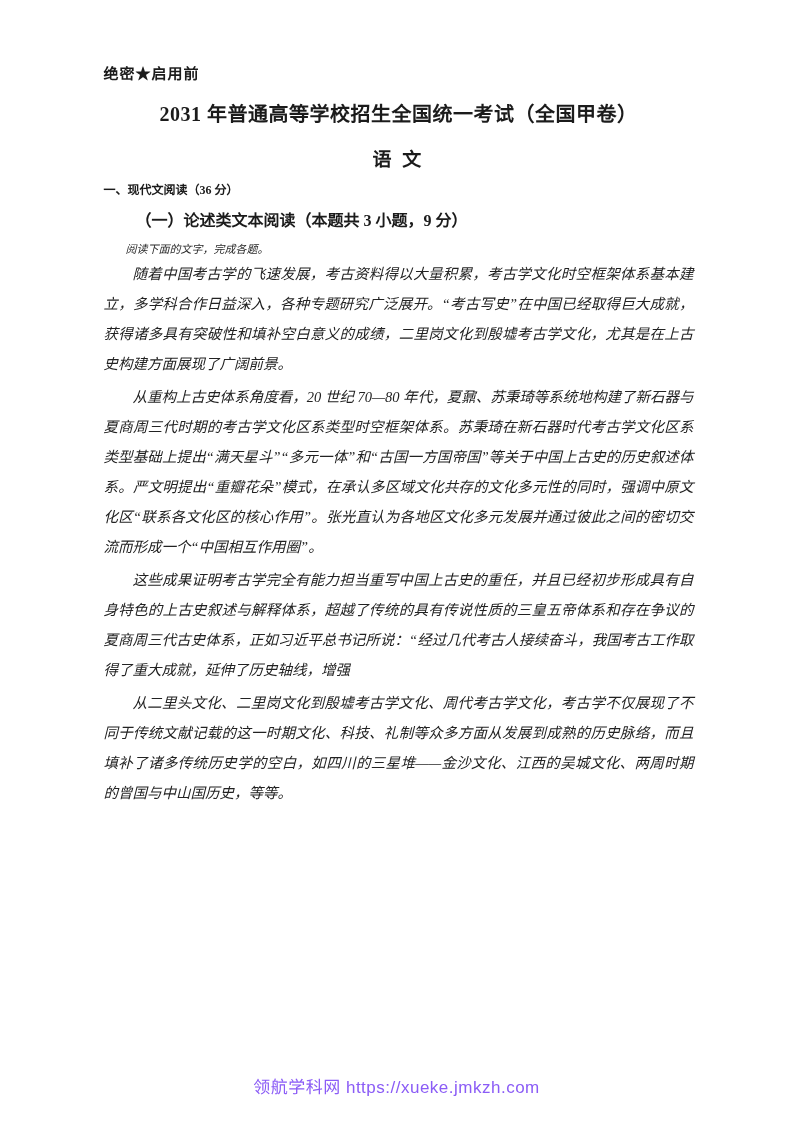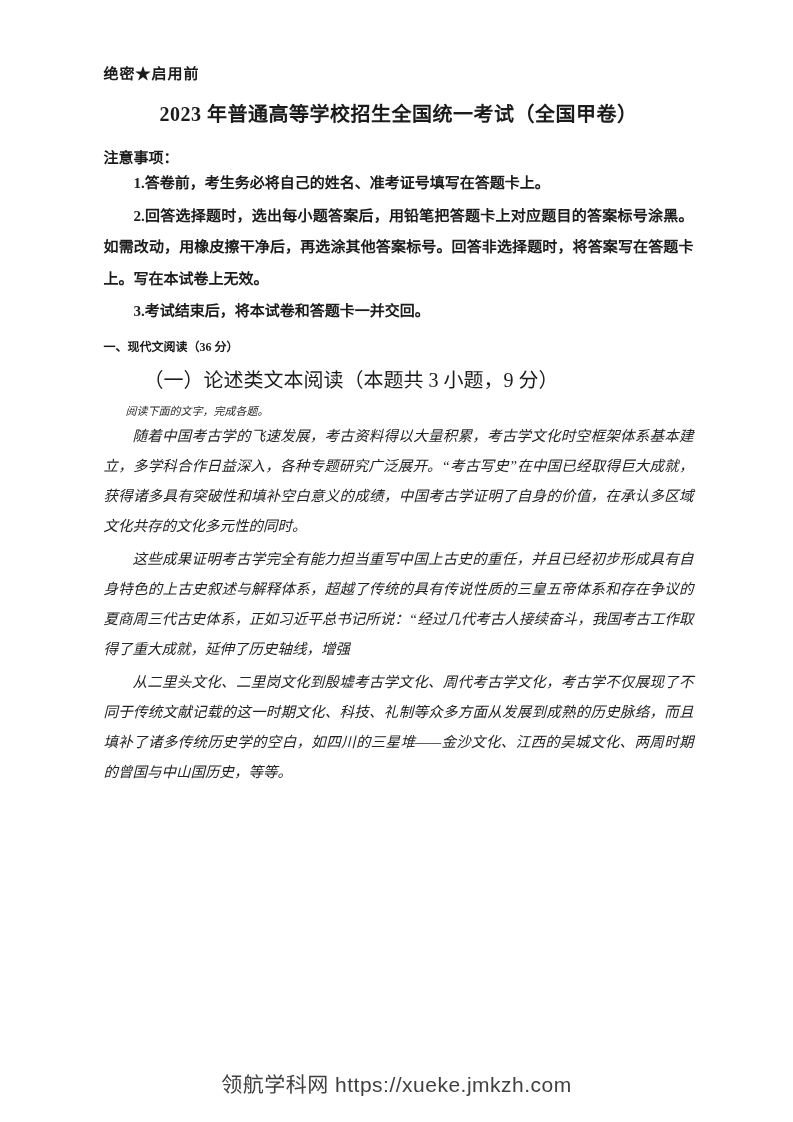--- a/index.html
+++ b/index.html
@@ -51,22 +51,22 @@
     text-align: justify;
     text-indent: 2em;
   }
   .section-heading {
     margin-top: 9px;
     font-size: 12px;
     font-weight: bold;
   }
   .subsection-heading {
     margin: 9px 0 0 2em;
-    font-size: 20px;
-    font-weight: normal;
+    font-size: 16px;
+    font-weight: bold;
   }
   .instruction {
     margin: 9px 0 0 2em;
     font-size: 11px;
     font-style: italic;
     color: #2a2a2a;
   }
   .passage {
     margin-top: 2px;
   }
@@ -79,49 +79,45 @@
     text-indent: 2em;
     color: #222222;
   }
   .footer-watermark {
     position: absolute;
     left: 0;
     right: 0;
     bottom: 24px;
     text-align: center;
     font-family: "Liberation Sans", "DejaVu Sans", sans-serif;
-    font-size: 21px;
-    color: #404040;
+    font-size: 17px;
+    color: #8b5cf6;
     letter-spacing: 0.5px;
   }
 </style>
 </head>
 <body>
 
 <div class="page">
 
   <div class="classification">绝密★启用前</div>
 
-  <h1 class="exam-title">2023 年普通高等学校招生全国统一考试（全国甲卷）</h1>
+  <h1 class="exam-title">2031 年普通高等学校招生全国统一考试（全国甲卷）</h1>
 
+  <h2 class="subject-title">语 文</h2>
 
-  <div class="notice">
-    <div class="notice-heading">注意事项：</div>
-    <p class="notice-item">1.答卷前，考生务必将自己的姓名、准考证号填写在答题卡上。</p>
-    <p class="notice-item">2.回答选择题时，选出每小题答案后，用铅笔把答题卡上对应题目的答案标号涂黑。如需改动，用橡皮擦干净后，再选涂其他答案标号。回答非选择题时，将答案写在答题卡上。写在本试卷上无效。</p>
-    <p class="notice-item">3.考试结束后，将本试卷和答题卡一并交回。</p>
-  </div>
 
   <div class="section">
     <div class="section-heading">一、现代文阅读（36 分）</div>
     <div class="subsection-heading">（一）论述类文本阅读（本题共 3 小题，9 分）</div>
     <div class="instruction">阅读下面的文字，完成各题。</div>
 
     <div class="passage">
-      <p class="body-paragraph">随着中国考古学的飞速发展，考古资料得以大量积累，考古学文化时空框架体系基本建立，多学科合作日益深入，各种专题研究广泛展开。“考古写史”在中国已经取得巨大成就，获得诸多具有突破性和填补空白意义的成绩，中国考古学证明了自身的价值，在承认多区域文化共存的文化多元性的同时。</p>
+      <p class="body-paragraph">随着中国考古学的飞速发展，考古资料得以大量积累，考古学文化时空框架体系基本建立，多学科合作日益深入，各种专题研究广泛展开。“考古写史”在中国已经取得巨大成就，获得诸多具有突破性和填补空白意义的成绩，二里岗文化到殷墟考古学文化，尤其是在上古史构建方面展现了广阔前景。</p>
+      <p class="body-paragraph">从重构上古史体系角度看，20 世纪 70—80 年代，夏鼐、苏秉琦等系统地构建了新石器与夏商周三代时期的考古学文化区系类型时空框架体系。苏秉琦在新石器时代考古学文化区系类型基础上提出“满天星斗”“多元一体”和“古国一方国帝国”等关于中国上古史的历史叙述体系。严文明提出“重瓣花朵”模式，在承认多区域文化共存的文化多元性的同时，强调中原文化区“联系各文化区的核心作用”。张光直认为各地区文化多元发展并通过彼此之间的密切交流而形成一个“中国相互作用圈”。</p>
       <p class="body-paragraph">这些成果证明考古学完全有能力担当重写中国上古史的重任，并且已经初步形成具有自身特色的上古史叙述与解释体系，超越了传统的具有传说性质的三皇五帝体系和存在争议的夏商周三代古史体系，正如习近平总书记所说：“经过几代考古人接续奋斗，我国考古工作取得了重大成就，延伸了历史轴线，增强</p>
       <p class="body-paragraph">从二里头文化、二里岗文化到殷墟考古学文化、周代考古学文化，考古学不仅展现了不同于传统文献记载的这一时期文化、科技、礼制等众多方面从发展到成熟的历史脉络，而且填补了诸多传统历史学的空白，如四川的三星堆——金沙文化、江西的吴城文化、两周时期的曾国与中山国历史，等等。</p>
     </div>
   </div>
 
   <div class="footer-watermark">领航学科网 https://xueke.jmkzh.com</div>
 
 </div>
 
 </body></html>

